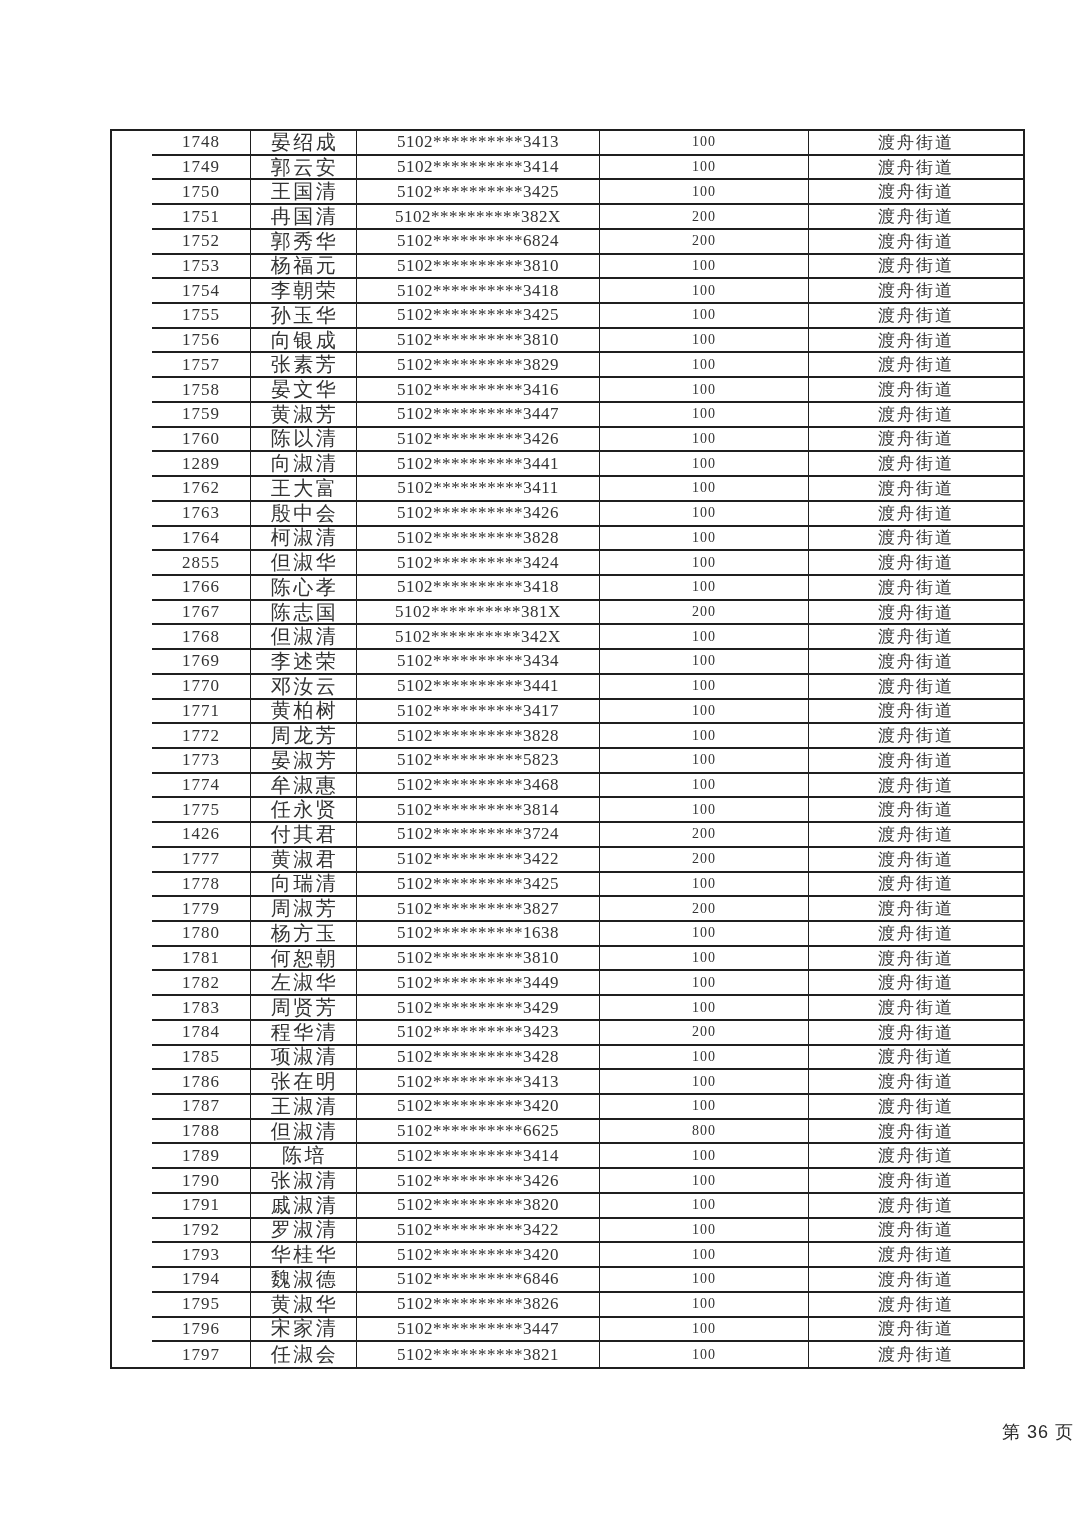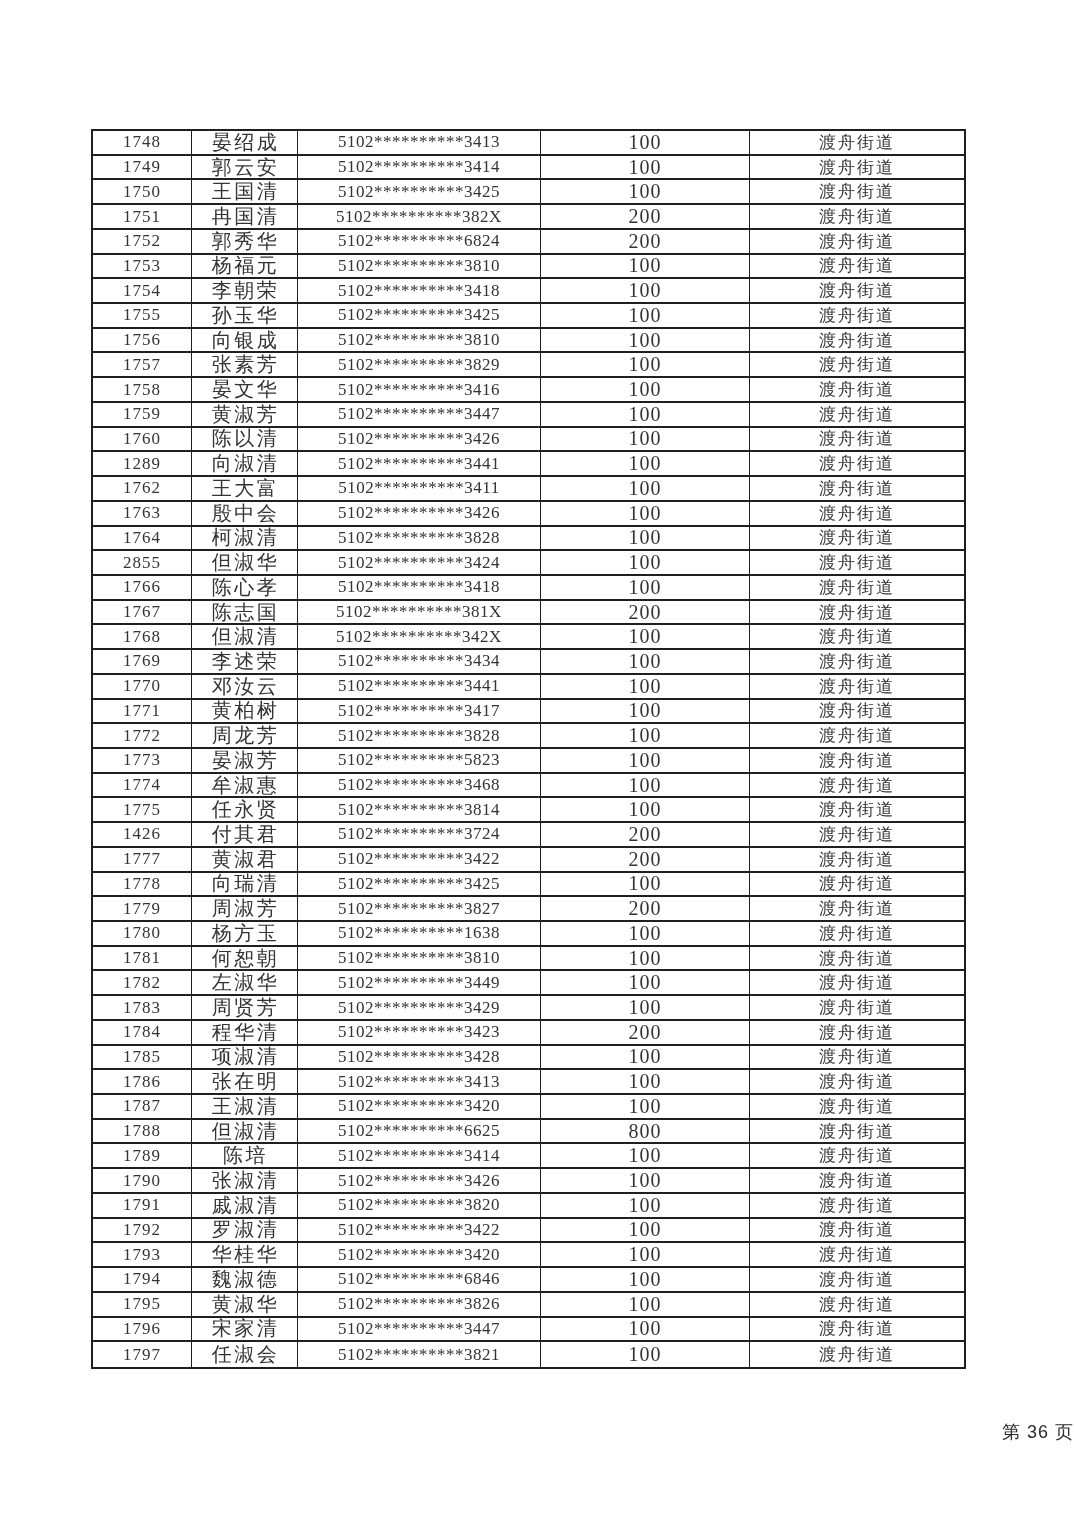--- a/index.html
+++ b/index.html
@@ -9,26 +9,27 @@
   }
   body {
     width: 1074px;
     height: 1520px;
     position: relative;
     font-family: "Liberation Serif", "DejaVu Serif", serif;
     overflow: hidden;
   }
   .doc-table {
     position: absolute;
-    left: 91px;
+    left: 110px;
     top: 129px;
     width: 871px;
     border: 2.4px solid #1f1f1f;
     box-sizing: content-box;
     background: #ffffff;
+    padding-left: 40px;
   }
   .row {
     display: flex;
     height: 24.72px;
     box-sizing: border-box;
     border-bottom: 2.4px solid #1f1f1f;
   }
   .row:last-child {
     border-bottom: none;
   }
@@ -55,21 +56,21 @@
     padding-left: 2px;
   }
   .c-id {
     width: 243px;
     font-size: 17px;
     letter-spacing: 0.5px;
     text-align: center;
   }
   .c-amount {
     width: 209px;
-    font-size: 20px;
+    font-size: 14px;
     letter-spacing: 1px;
   }
   .c-street {
     flex: 1;
     font-size: 17px;
     letter-spacing: 2px;
   }
   .page-footer {
     position: absolute;
     left: 0;

